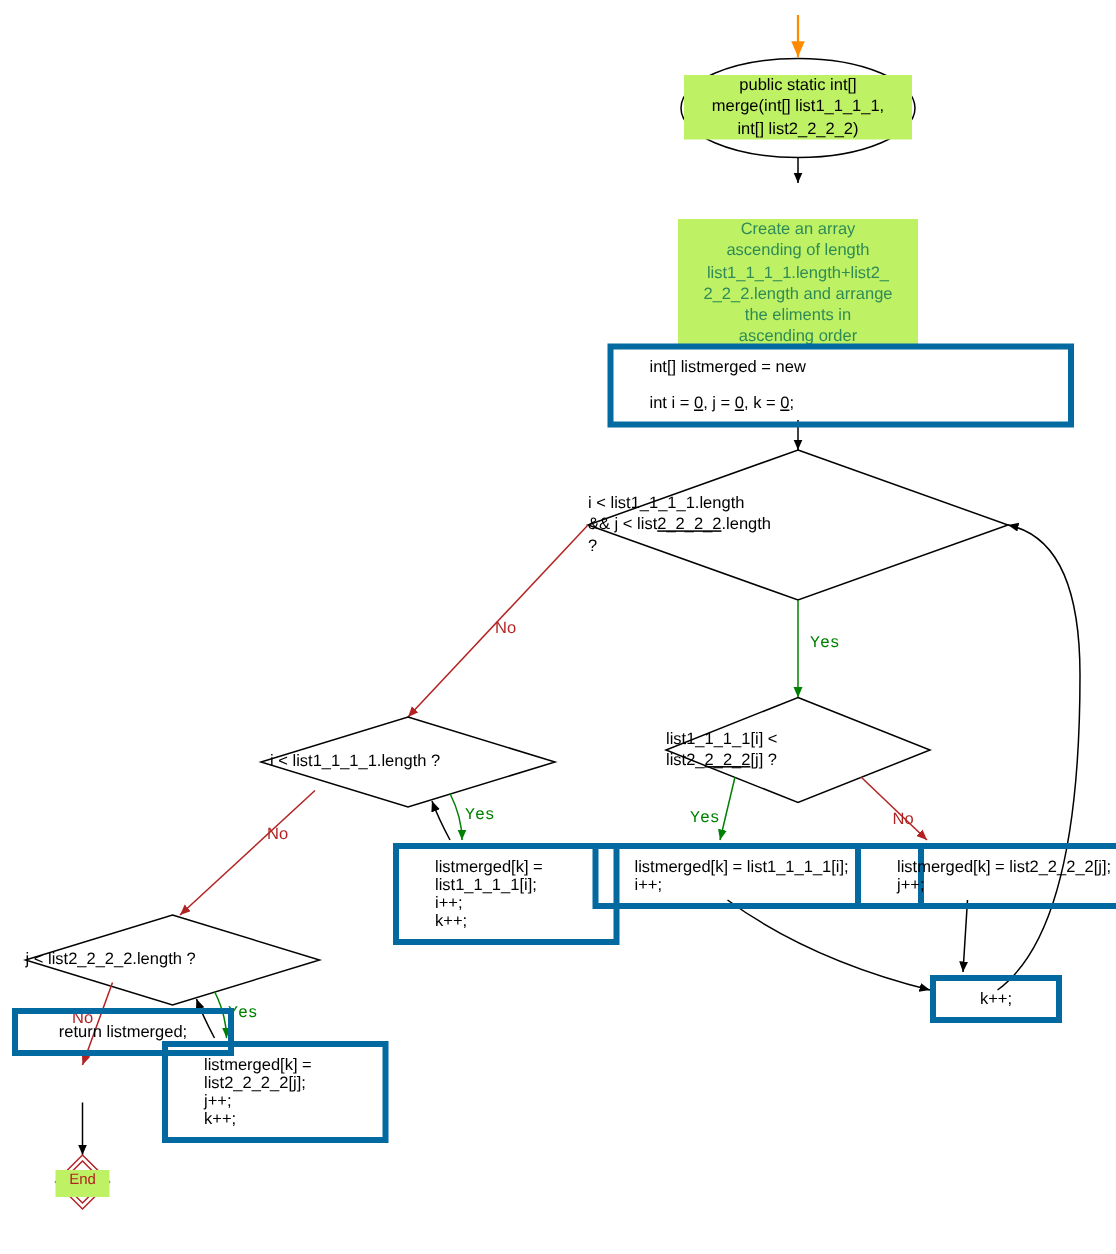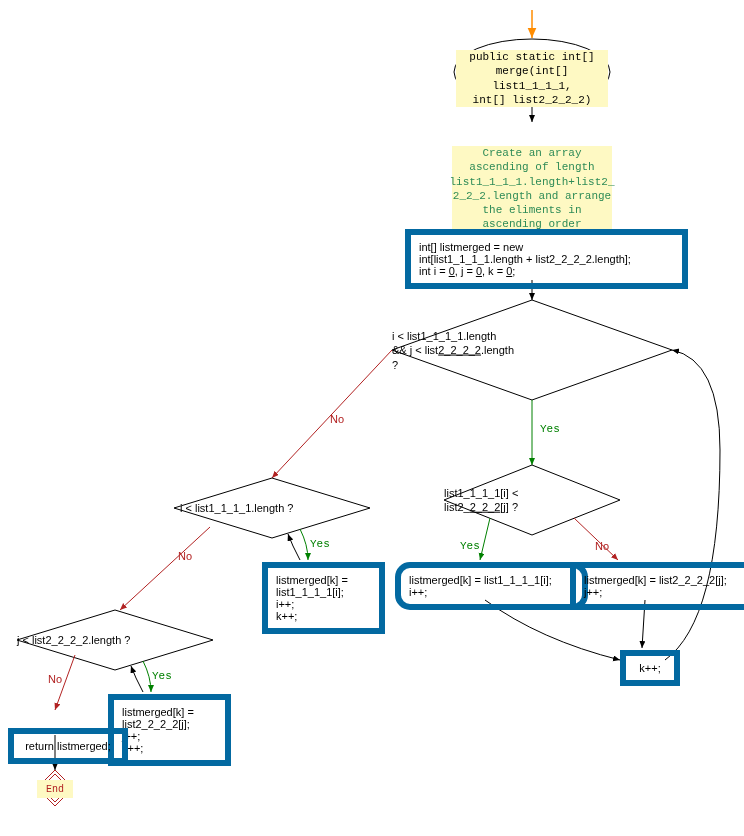--- a/index.html
+++ b/index.html
@@ -13,38 +13,37 @@
     position: relative;
     overflow: hidden;
   }
   svg {
     position: absolute;
     top: 0;
     left: 0;
   }
   .node {
     position: absolute;
-    background: #fef9c3;
+    background: #bef264;
     text-align: center;
     line-height: 1.3;
     display: flex;
-    align-items: center;
+    align-items: flex-start;
     justify-content: center;
     box-sizing: border-box;
-    font-family: Liberation Mono, monospace;
   }
   .comment {
     color: #2e8b57;
     font-size: 11px;
     text-align: center;
     line-height: 1.3;
   }
   .process {
-    border: 6px solid #0369a1;
-    padding: 6px 8px;
+    border: 4px solid #0369a1;
+    padding: 6px 24px;
     text-align: left;
     display: block;
   }
   .diamond-wrap {
     position: absolute;
   }
   .diamond-text {
     position: absolute;
     line-height: 1.3;
     width: 100%;
@@ -142,21 +141,21 @@
     <span>ascending of length</span><br>
     <span>list1_1_1_1.length+list2_</span><br>
     <span>2_2_2.length and arrange</span><br>
     <span>the eliments in</span><br>
     <span>ascending order</span>
   </div>
 </div>
 
 <div class="process" style="position:absolute; left:405px; top:229px; width:255px;">
   <span>int[] listmerged = new</span><br>
-  <span>int[list1_1_1_1.length + list2_2_2_2.length];</span><br>
+  <br>
   <span>int i = </span><span class="underline">0</span><span>, j = </span><span class="underline">0</span><span>, k = </span><span class="underline">0</span><span>;</span>
 </div>
 
 <div class="diamond-wrap" style="left:392px; top:300px; width:280px; height:100px;">
   <div class="diamond-text">
     <span>i &lt; list1_1_1_1.length</span><br>
     <span>&amp;&amp; j &lt; list</span><span class="underline">2_2_2_2</span><span>.length</span><br>
     <span>?</span>
   </div>
 </div>
@@ -166,21 +165,21 @@
 
 <div class="diamond-wrap" style="left:444px; top:465px; width:176px; height:70px;">
   <div class="diamond-text">
     <span>list1_1_1_1[i] &lt;</span><br>
     <span>list2_</span><span class="underline">2_2_2</span><span>[j] ?</span>
   </div>
 </div>
 <div class="edge-label yes" style="left:460px; top:540px;">Yes</div>
 <div class="edge-label no" style="left:595px; top:540px;">No</div>
 
-<div class="process" style="position:absolute; left:395px; top:562px; width:165px;border-radius:15px;">
+<div class="process" style="position:absolute; left:395px; top:562px; width:165px;">
   <span>listmerged[k] = list1_1_1_1[i];</span><br>
   <span>i++;</span>
 </div>
 
 <div class="process" style="position:absolute; left:570px; top:562px; width:165px;">
   <span>listmerged[k] = list2_2_2_2[j];</span><br>
   <span>j++;</span>
 </div>
 
 <div class="process" style="position:absolute; left:620px; top:650px; width:32px; text-align:center;">
@@ -210,19 +209,19 @@
 <div class="edge-label yes" style="left:152px; top:670px;">Yes</div>
 <div class="edge-label no" style="left:48px; top:673px;">No</div>
 
 <div class="process" style="position:absolute; left:108px; top:694px; width:95px;">
   <span>listmerged[k] =</span><br>
   <span>list2_2_2_2[j];</span><br>
   <span>j++;</span><br>
   <span>k++;</span>
 </div>
 
-<div class="process" style="position:absolute; left:8px; top:728px; width:92px; text-align:center;">
+<div class="process" style="position:absolute; left:8px; top:672px; width:92px; text-align:center;">
   <span>return listmerged;</span>
 </div>
 
 <div class="node" style="left:37px; top:780px; width:36px; height:18px; color:#b22222; font-size:10px;">
   <span>End</span>
 </div>
 
 </body></html>

